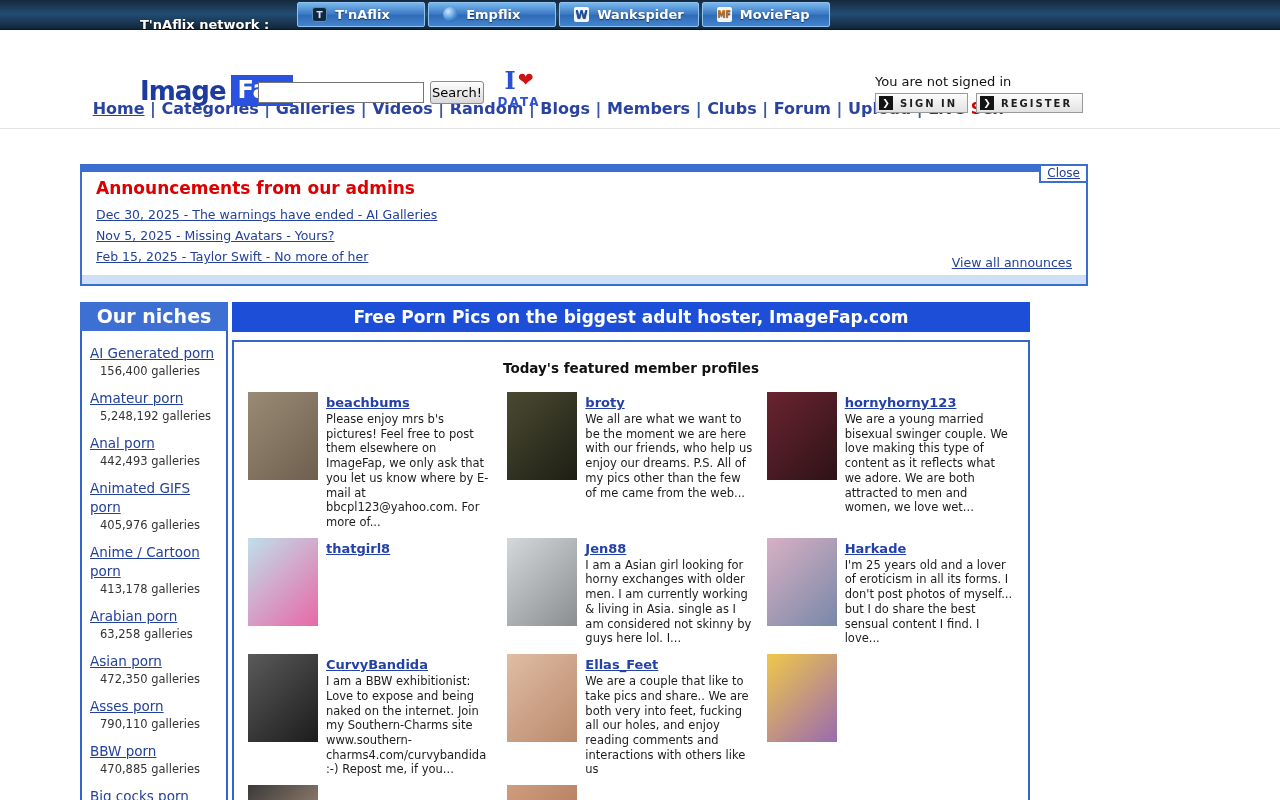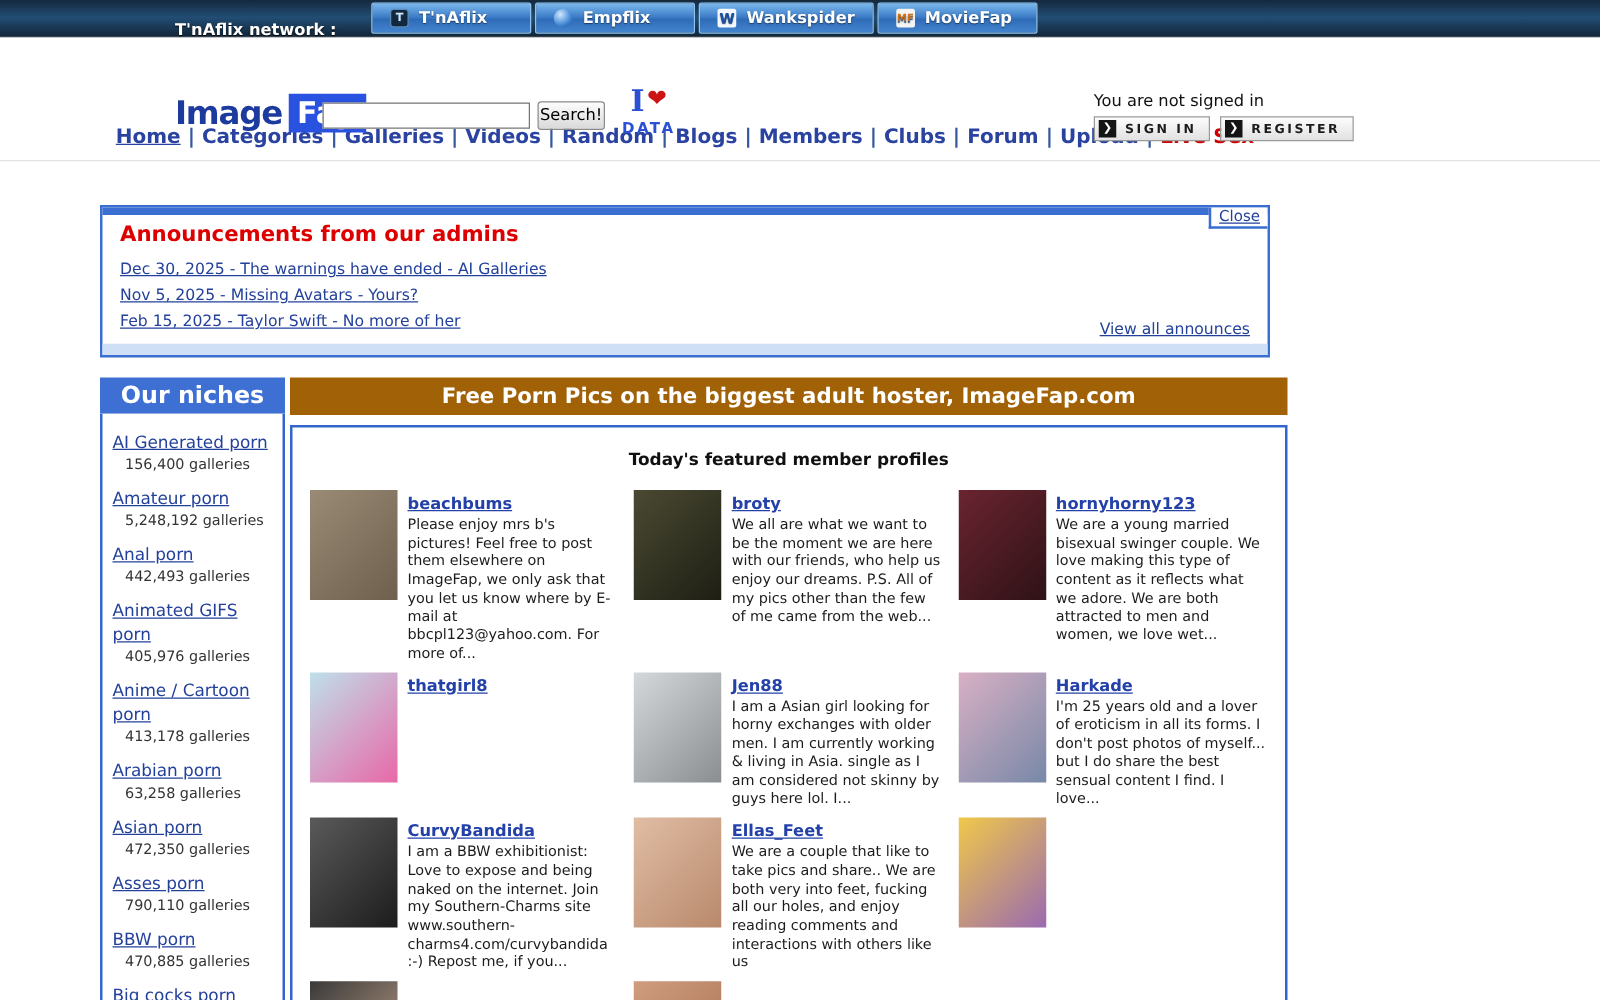--- a/index.html
+++ b/index.html
@@ -46,21 +46,21 @@
   
   .nav-wrap { border-bottom:1px solid #e2e2e2; padding:6px 0 10px; }
   .nav-bar { width:936px; margin-left:80px; text-align:center; font-size:16px; font-weight:bold; color:#35589f; }
   .nav-it { white-space:nowrap; }
   .nav-it + .nav-it::before { content:" | "; color:#35589f; font-weight:bold; }
   .nav-bar a { color:#2a43a0; text-decoration:none; cursor:pointer; }
   .nav-bar a.u { text-decoration:underline;text-align:right; }
   .nav-bar a.red { color:#cc0000; }
 
   
-  .announce { position:relative; width:936px; margin:35px 0 0 80px; border:2px solid #3a6ed0; background:#fff; }
+  .announce { position:relative; width:1008px; margin:35px 0 0 80px; border:2px solid #3a6ed0; background:#fff; }
   .ann-top { height:6px; background:#3a6ed0; }
   .ann-close { position:absolute; top:0; right:0; background:#fff; border-left:2px solid #3a6ed0; border-bottom:2px solid #3a6ed0;
     padding:0 6px 1px; font-size:12px; }
   .ann-close a { color:#23419b; text-decoration:underline; cursor:pointer; }
   .ann-body { padding:6px 14px 4px; }
   .ann-title { color:#dd0000; font-weight:bold; font-size:17px; margin-bottom:6px; }
   .ann-row { margin:2px 0; }
   .ann-row a { font-size:12.5px; color:#23419b; text-decoration:underline; cursor:pointer; }
   .ann-viewall { position:absolute; right:14px; bottom:14px; font-size:12.5px; }
   .ann-viewall a { color:#23419b; text-decoration:underline; cursor:pointer; }
@@ -69,21 +69,21 @@
   
   .content { display:flex; align-items:flex-start; margin:16px 0 0 80px; }
   .sidebar { width:148px; flex:0 0 148px; }
   .sidebar-head { background:#3e70d4; color:#ffffff; font-weight:bold; font-size:19px; text-align:center; padding:3px 0 4px; }
   .sidebar-box { border:2px solid #3366cc; border-top:none; background:#fff; padding:6px 6px 6px 8px; }
   .niche { margin:6px 0 10px; }
   .niche a { font-size:13.5px; color:#23419b; text-decoration:underline; cursor:pointer; }
   .niche-count { font-size:11.5px; color:#333; padding-left:10px; margin-top:2px; }
 
   .main-col { margin-left:4px; width:798px; }
-  .banner { background:#a16207; color:#fff; font-weight:bold; font-size:17px; text-align:center; height:30px; line-height:30px; }
+  .banner { background:#1d4ed8; color:#fff; font-weight:bold; font-size:17px; text-align:center; height:30px; line-height:30px; }
   .main-box { margin-top:8px; border:2px solid #3366cc; background:#fff; min-height:900px; padding:18px 10px 10px; }
   .featured-title { text-align:center; font-weight:bold; font-size:13.5px; color:#111; margin-bottom:16px; }
   .profiles-grid { display:grid; grid-template-columns:repeat(3,1fr); column-gap:12px; row-gap:8px; padding:0 4px; }
   .profile { display:flex; min-height:92px; }
   .thumb { width:70px; height:88px; flex:0 0 70px; margin-right:8px; cursor:pointer; }
   .ptext { flex:1; }
   .uname { display:inline-block; font-size:13px; font-weight:bold; color:#2341a8; text-decoration:underline; cursor:pointer; }
   .pdesc { font-size:11.5px; color:#1c1c1c; line-height:1.28; margin-top:1px; }
 </style>
 </head>

